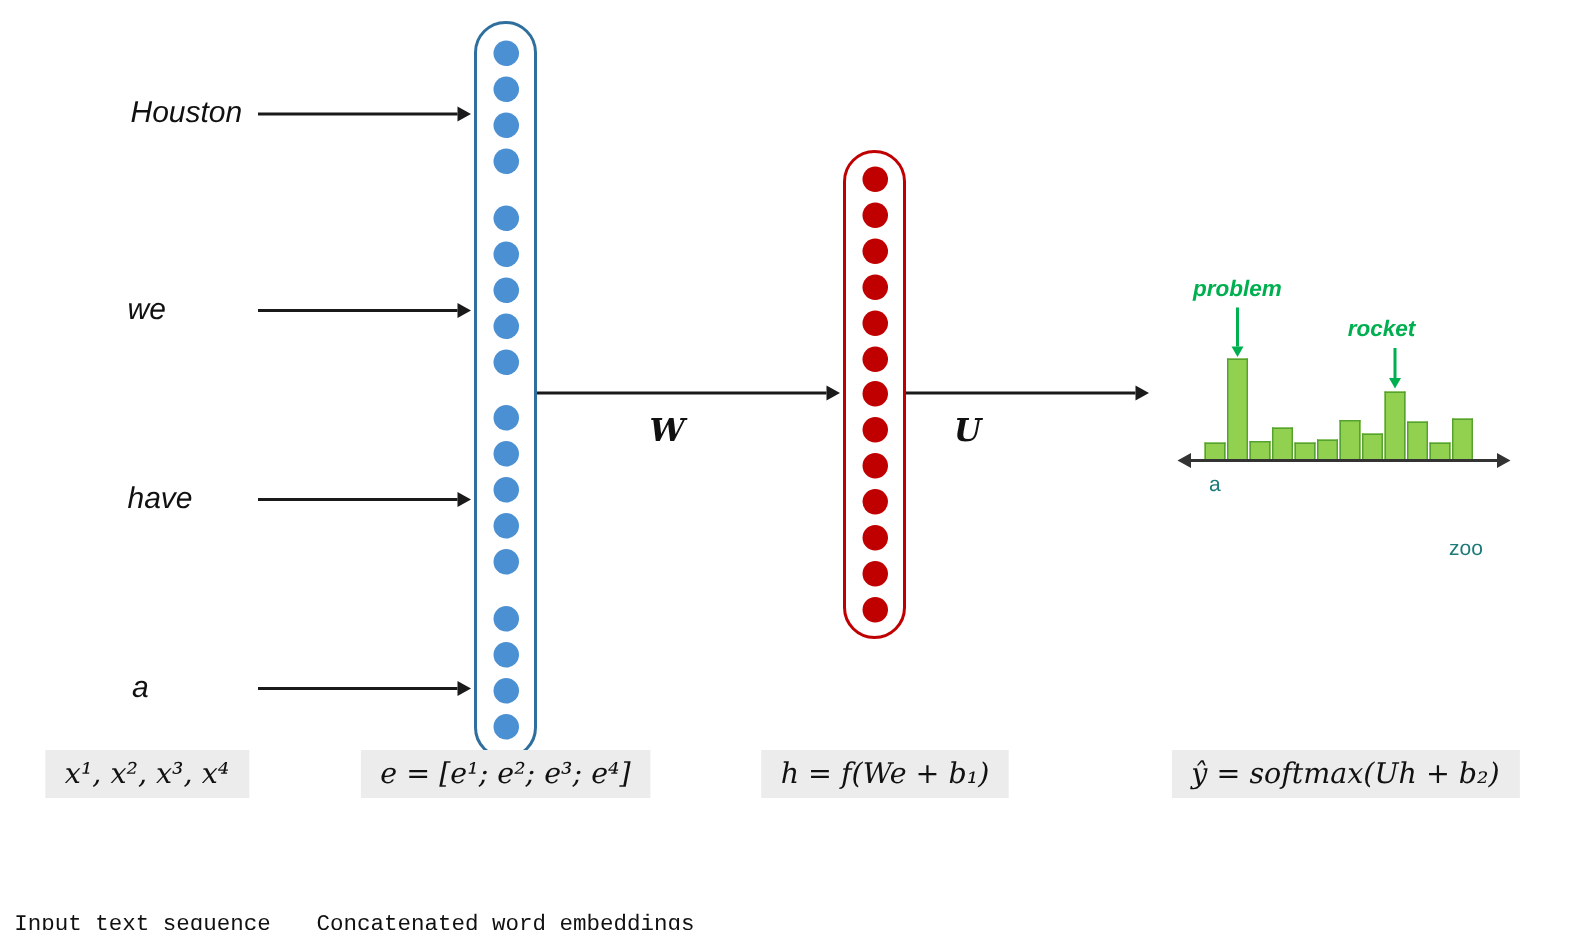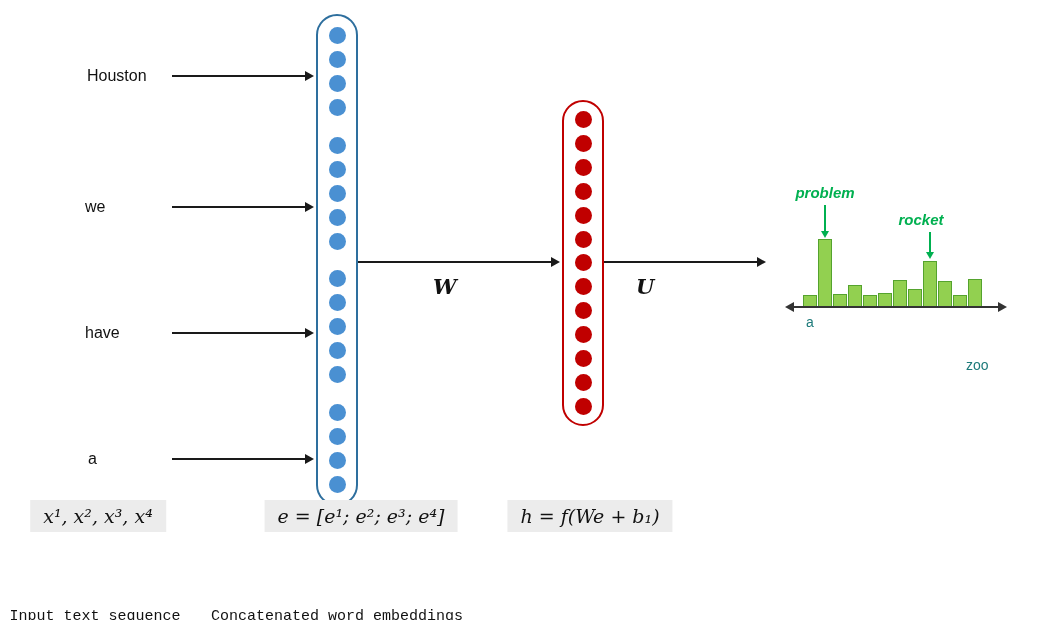--- a/index.html
+++ b/index.html
@@ -10,21 +10,21 @@
     --blue-fill:#4a90d2; --blue-border:#2e6f9e;
     --red-fill:#c00000; --red-border:#c00000;
     --bar-fill:#92d050; --bar-border:#55a32e;
     --annotation-green:#00b050; --axis-label-teal:#1d7a7a;
     --arrow-black:#1a1a1a; --formula-bg:#ececec;
   }
 
   .canvas { position:relative; width:1056px; height:620px; background:#fff; overflow:hidden; }
 
   
-  .word { position:absolute; font-size:16px; transform:translateY(-50%); white-space:nowrap;text-align:right; }
+  .word { position:absolute; font-style:italic; font-size:20px; transform:translateY(-50%); white-space:nowrap;text-align:right; }
 
   
   .h-arrow { position:absolute; height:2px; background:var(--arrow-black); }
   .h-arrow::after { content:''; position:absolute; right:-9px; top:-4px;
     border-left:9px solid var(--arrow-black); border-top:5px solid transparent; border-bottom:5px solid transparent; }
 
   
   .column { position:absolute; display:flex; flex-direction:column; align-items:center; justify-content:space-between; border-radius:22px; background:#fff; }
   .blue-column { left:316px; top:14px; width:42px; height:492px; border:2.5px solid var(--blue-border); padding:11px 0; }
   .red-column  { left:562px; top:100px; width:42px; height:326px; border:2.5px solid var(--red-border); padding:9px 0; }
@@ -142,19 +142,20 @@
     <div class="axis-label" style="left:966px; top:314px;margin-top:43px;">zoo</div>
 
     <div class="annotation-label" style="left:825px; top:184px;">problem</div>
     <div class="v-arrow" style="left:824px; top:205px; height:26px;"></div>
 
     <div class="annotation-label" style="left:921px; top:211px;">rocket</div>
     <div class="v-arrow" style="left:929px; top:232px; height:20px;"></div>
   </div>
 
   <div class="formula" style="left:98px;">x¹, x², x³, x⁴</div>
-  <div class="formula" style="left:337px;margin-left:24px;">e = [e¹; e²; e³; e⁴]</div>
+  <div class="formula" style="left:337px;">e = [e¹; e²; e³; e⁴]</div>
   <div class="formula" style="left:590px;">h = f(We + b₁)</div>
+  <div class="formula" style="left:897px;">ŷ = softmax(Uh + b₂)</div>
 
   <div class="caption" style="left:95px;">Input text sequence</div>
   <div class="caption" style="left:337px;">Concatenated word embeddings</div>
 
 </div>
 
 </body></html>

